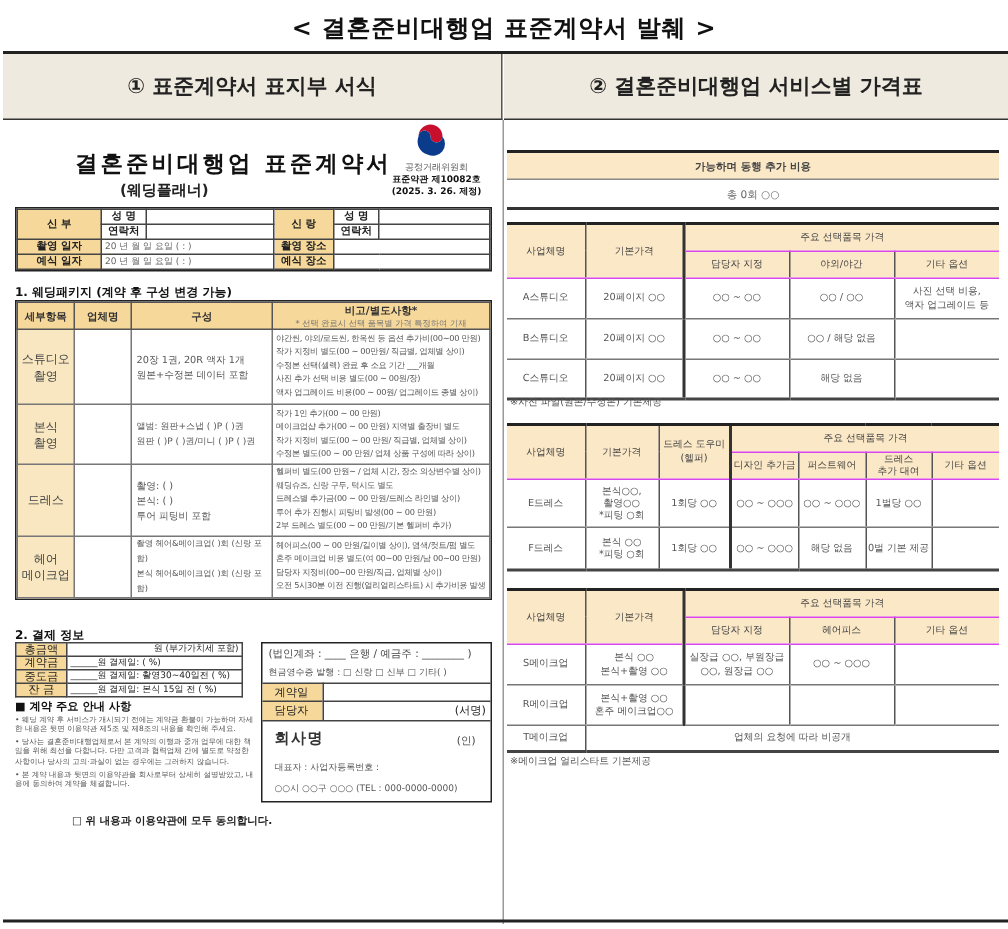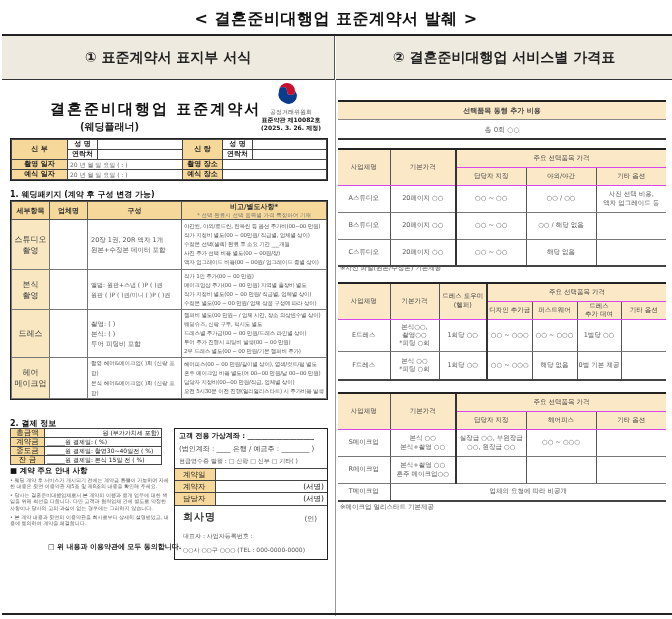--- a/index.html
+++ b/index.html
@@ -244,51 +244,46 @@
 
   <div class="guide">
     <h4>■ 계약 주요 안내 사항</h4>
     <p>• 웨딩 계약 후 서비스가 개시되기 전에는 계약금 환불이 가능하며 자세한 내용은 뒷면 이용약관 제5조 및 제8조의 내용을 확인해 주세요.</p>
     <p>• 당사는 결혼준비대행업체로서 본 계약의 이행과 중개 업무에 대한 책임을 위해 최선을 다합니다. 다만 고객과 협력업체 간에 별도로 약정한 사항이나 당사의 고의·과실이 없는 경우에는 그러하지 않습니다.</p>
     <p>• 본 계약 내용과 뒷면의 이용약관을 회사로부터 상세히 설명받았고, 내용에 동의하여 계약을 체결합니다.</p>
   </div>
   <div class="agree">□ 위 내용과 이용약관에 모두 동의합니다.</div>
 
   <div class="acct">
-    <div class="line b">고객 전용 가상계좌 : ___________________</div>
     <div class="line">(법인계좌 : ____ 은행 / 예금주 : ________ )</div>
     <div class="line small">현금영수증 발행 : □ 신랑 □ 신부 □ 기타(      )</div>
     <table class="acct-t">
       <tbody>
           <tr>
             <td class="lbl">계약일</td>
             <td></td>
-          </tr>
-      <tr>
-            <td class="lbl">계약자</td>
-            <td style="text-align:right">(서명)</td>
           </tr>
       <tr>
             <td class="lbl">담당자</td>
             <td style="text-align:right">(서명)</td>
           </tr>
     </tbody>
       </table>
     <div class="company">
       <div class="name">회사명</div>
       <div class="seal">(인)</div>
       <div class="rep">대표자 :              사업자등록번호 :</div>
       <div class="addr">○○시 ○○구 ○○○  (TEL : 000-0000-0000)</div>
     </div>
   </div>
 </div>
 
 <div class="unit">(단위 : 만원, VAT 포함, 별도 표기 외에는 성수기 기준)</div>
 <div class="planner">
-  <div class="ph">선택품목 동행 추가 비용</div>
+  <div class="ph">가능하며 동행 추가 비용</div>
   <div class="pv">총 0회 ○○</div>
 </div>
 
 <table class="price" style="top:148px">
   <tbody>
       <tr class="hd1">
     <th rowspan="2" style="width:52px">사업체명</th>
     <th rowspan="2" style="width:66px">기본가격</th>
     <th colspan="3" class="sep">주요 선택품목 가격</th>
   </tr>

